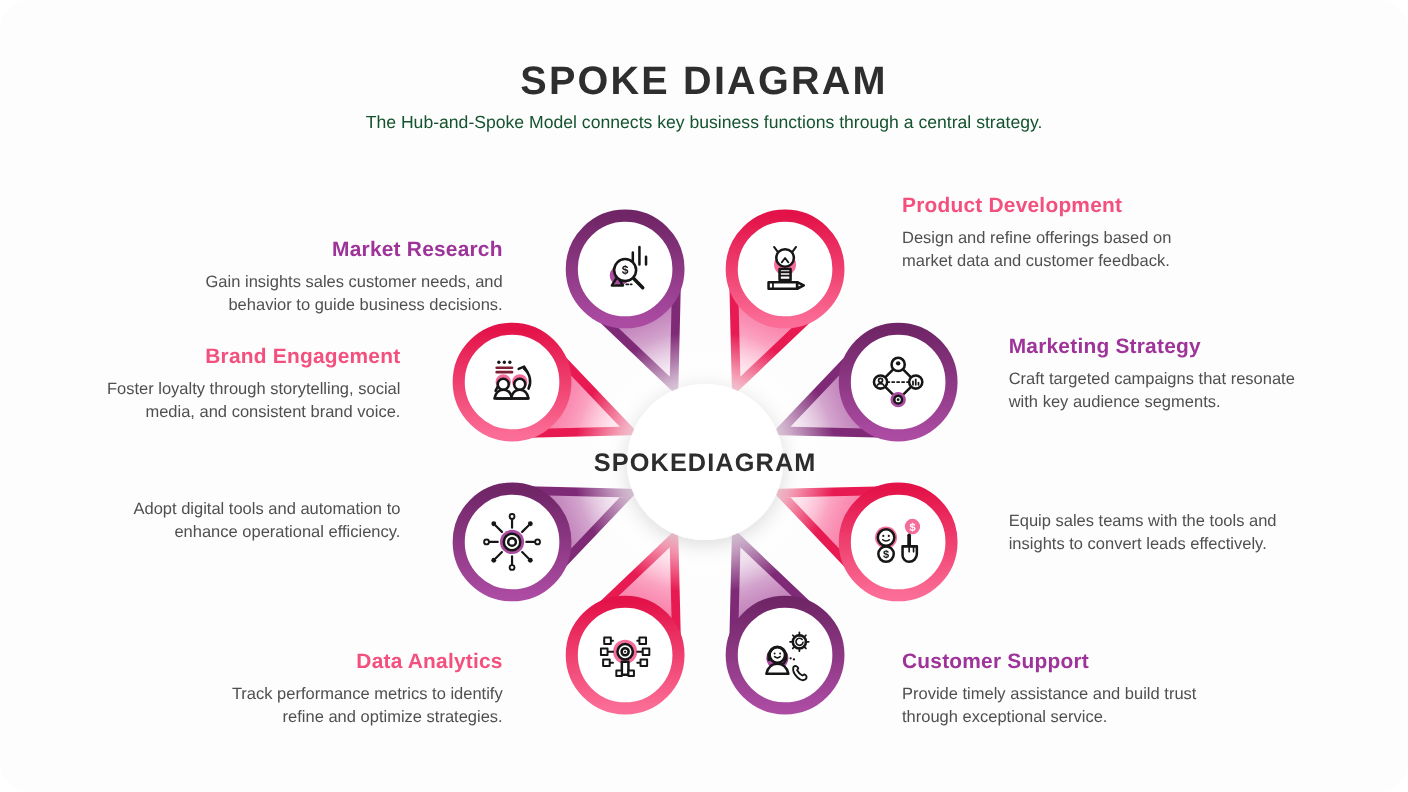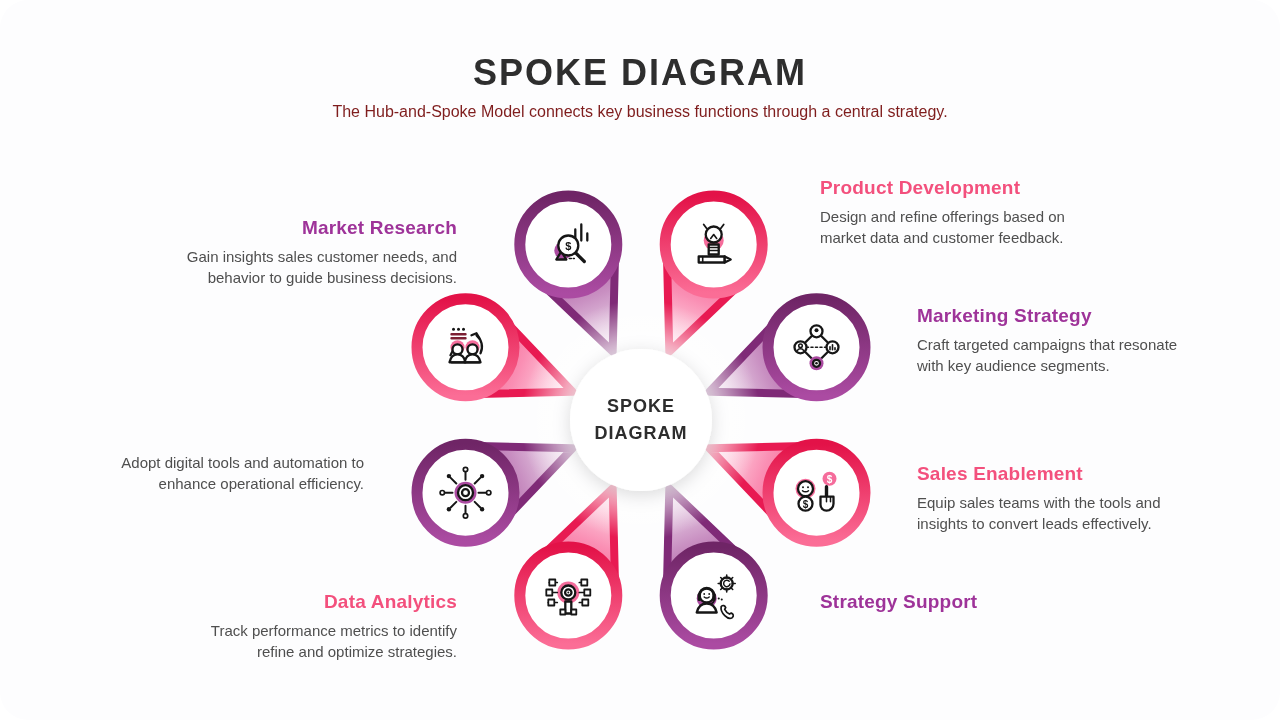--- a/index.html
+++ b/index.html
@@ -1,21 +1,21 @@
 <!DOCTYPE html>
 <html><head>
 <meta charset="utf-8">
 <style>
   html,body{margin:0;padding:0;background:#ffffff;font-family:"Liberation Sans",sans-serif;}
   .stage{position:relative;width:1280px;height:720px;background:#fdfdfe;overflow:hidden;border-radius:28px;}
 
   .hdr-title{position:absolute;top:52px;left:0;width:100%;text-align:center;
     font-size:36px;font-weight:800;letter-spacing:2px;color:#2e2e2e;}
   .hdr-sub{position:absolute;top:103px;left:0;width:100%;text-align:center;
-    font-size:16px;color:#7f1d1d;}
+    font-size:16px;color:#14532d;}
 
   .lbl{position:absolute;width:272px;}
   .lbl h3{margin:0 0 7px 0;font-size:19px;font-weight:700;letter-spacing:.2px;}
   .lbl p{margin:0;font-size:15px;line-height:1.42;color:#4f4f4f;}
   .lbl.pink h3{color:#f3507d;}
   .lbl.purple h3{color:#9e3399;}
   .lbl.left{text-align:right;}
   .lbl.right{text-align:left;}
 
   #lbl-market-research{top:177px;right:823px;margin-top:40px;}
@@ -23,22 +23,22 @@
   #lbl-brand-engagement{top:314px;right:916px;}
   #lbl-marketing-strategy{top:305px;left:917px;}
   #lbl-technology-integration{top:452px;right:916px;}
   #lbl-sales-enablement{top:463px;left:917px;}
   #lbl-data-analytics{top:591px;right:823px;}
   #lbl-customer-support{top:591px;left:820px;}
 
   #flower{position:absolute;left:391px;top:170px;}
 
   .hub-text{position:absolute;left:569px;top:348px;width:144px;height:144px;
-    display:flex;flex-direction:column;align-items:center;justify-content:center;
-    font-size:18px;font-weight:700;letter-spacing:1px;color:#2d2d2d;line-height:1.5;}
+    display:flex;flex-direction:row;align-items:center;justify-content:center;
+    font-size:23px;font-weight:700;letter-spacing:1px;color:#2d2d2d;line-height:1.5;}
 </style>
 </head>
 <body>
 
 <div class="stage">
 
   <div class="hdr-title">SPOKE DIAGRAM</div>
   <div class="hdr-sub">The Hub-and-Spoke Model connects key business functions through a central strategy.</div>
 
   <svg id="flower" width="500" height="500" viewBox="0 0 500 500" xmlns="http://www.w3.org/2000/svg">
@@ -247,33 +247,35 @@
 
   <div class="lbl left purple" id="lbl-market-research">
     <h3>Market Research</h3>
     <p>Gain insights sales customer needs, and behavior to guide business decisions.</p>
   </div>
   <div class="lbl right pink" id="lbl-product-development">
     <h3>Product Development</h3>
     <p>Design and refine offerings based on market data and customer feedback.</p>
   </div>
   <div class="lbl left pink" id="lbl-brand-engagement">
+    <h3>Brand Engagement</h3>
+    <p>Foster loyalty through storytelling, social media, and consistent brand voice.</p>
   </div>
   <div class="lbl right purple" id="lbl-marketing-strategy">
     <h3>Marketing Strategy</h3>
     <p>Craft targeted campaigns that resonate with key audience segments.</p>
   </div>
   <div class="lbl left purple" id="lbl-technology-integration">
     <p>Adopt digital tools and automation to enhance operational efficiency.</p>
   </div>
   <div class="lbl right pink" id="lbl-sales-enablement">
-    <h3>Sales Enablement</h3>
     <p>Equip sales teams with the tools and insights to convert leads effectively.</p>
   </div>
   <div class="lbl left pink" id="lbl-data-analytics">
     <h3>Data Analytics</h3>
     <p>Track performance metrics to identify refine and optimize strategies.</p>
   </div>
   <div class="lbl right purple" id="lbl-customer-support">
-    <h3>Strategy Support</h3>
+    <h3>Customer Support</h3>
+    <p>Provide timely assistance and build trust through exceptional service.</p>
   </div>
 
 </div>
 
 </body></html>

